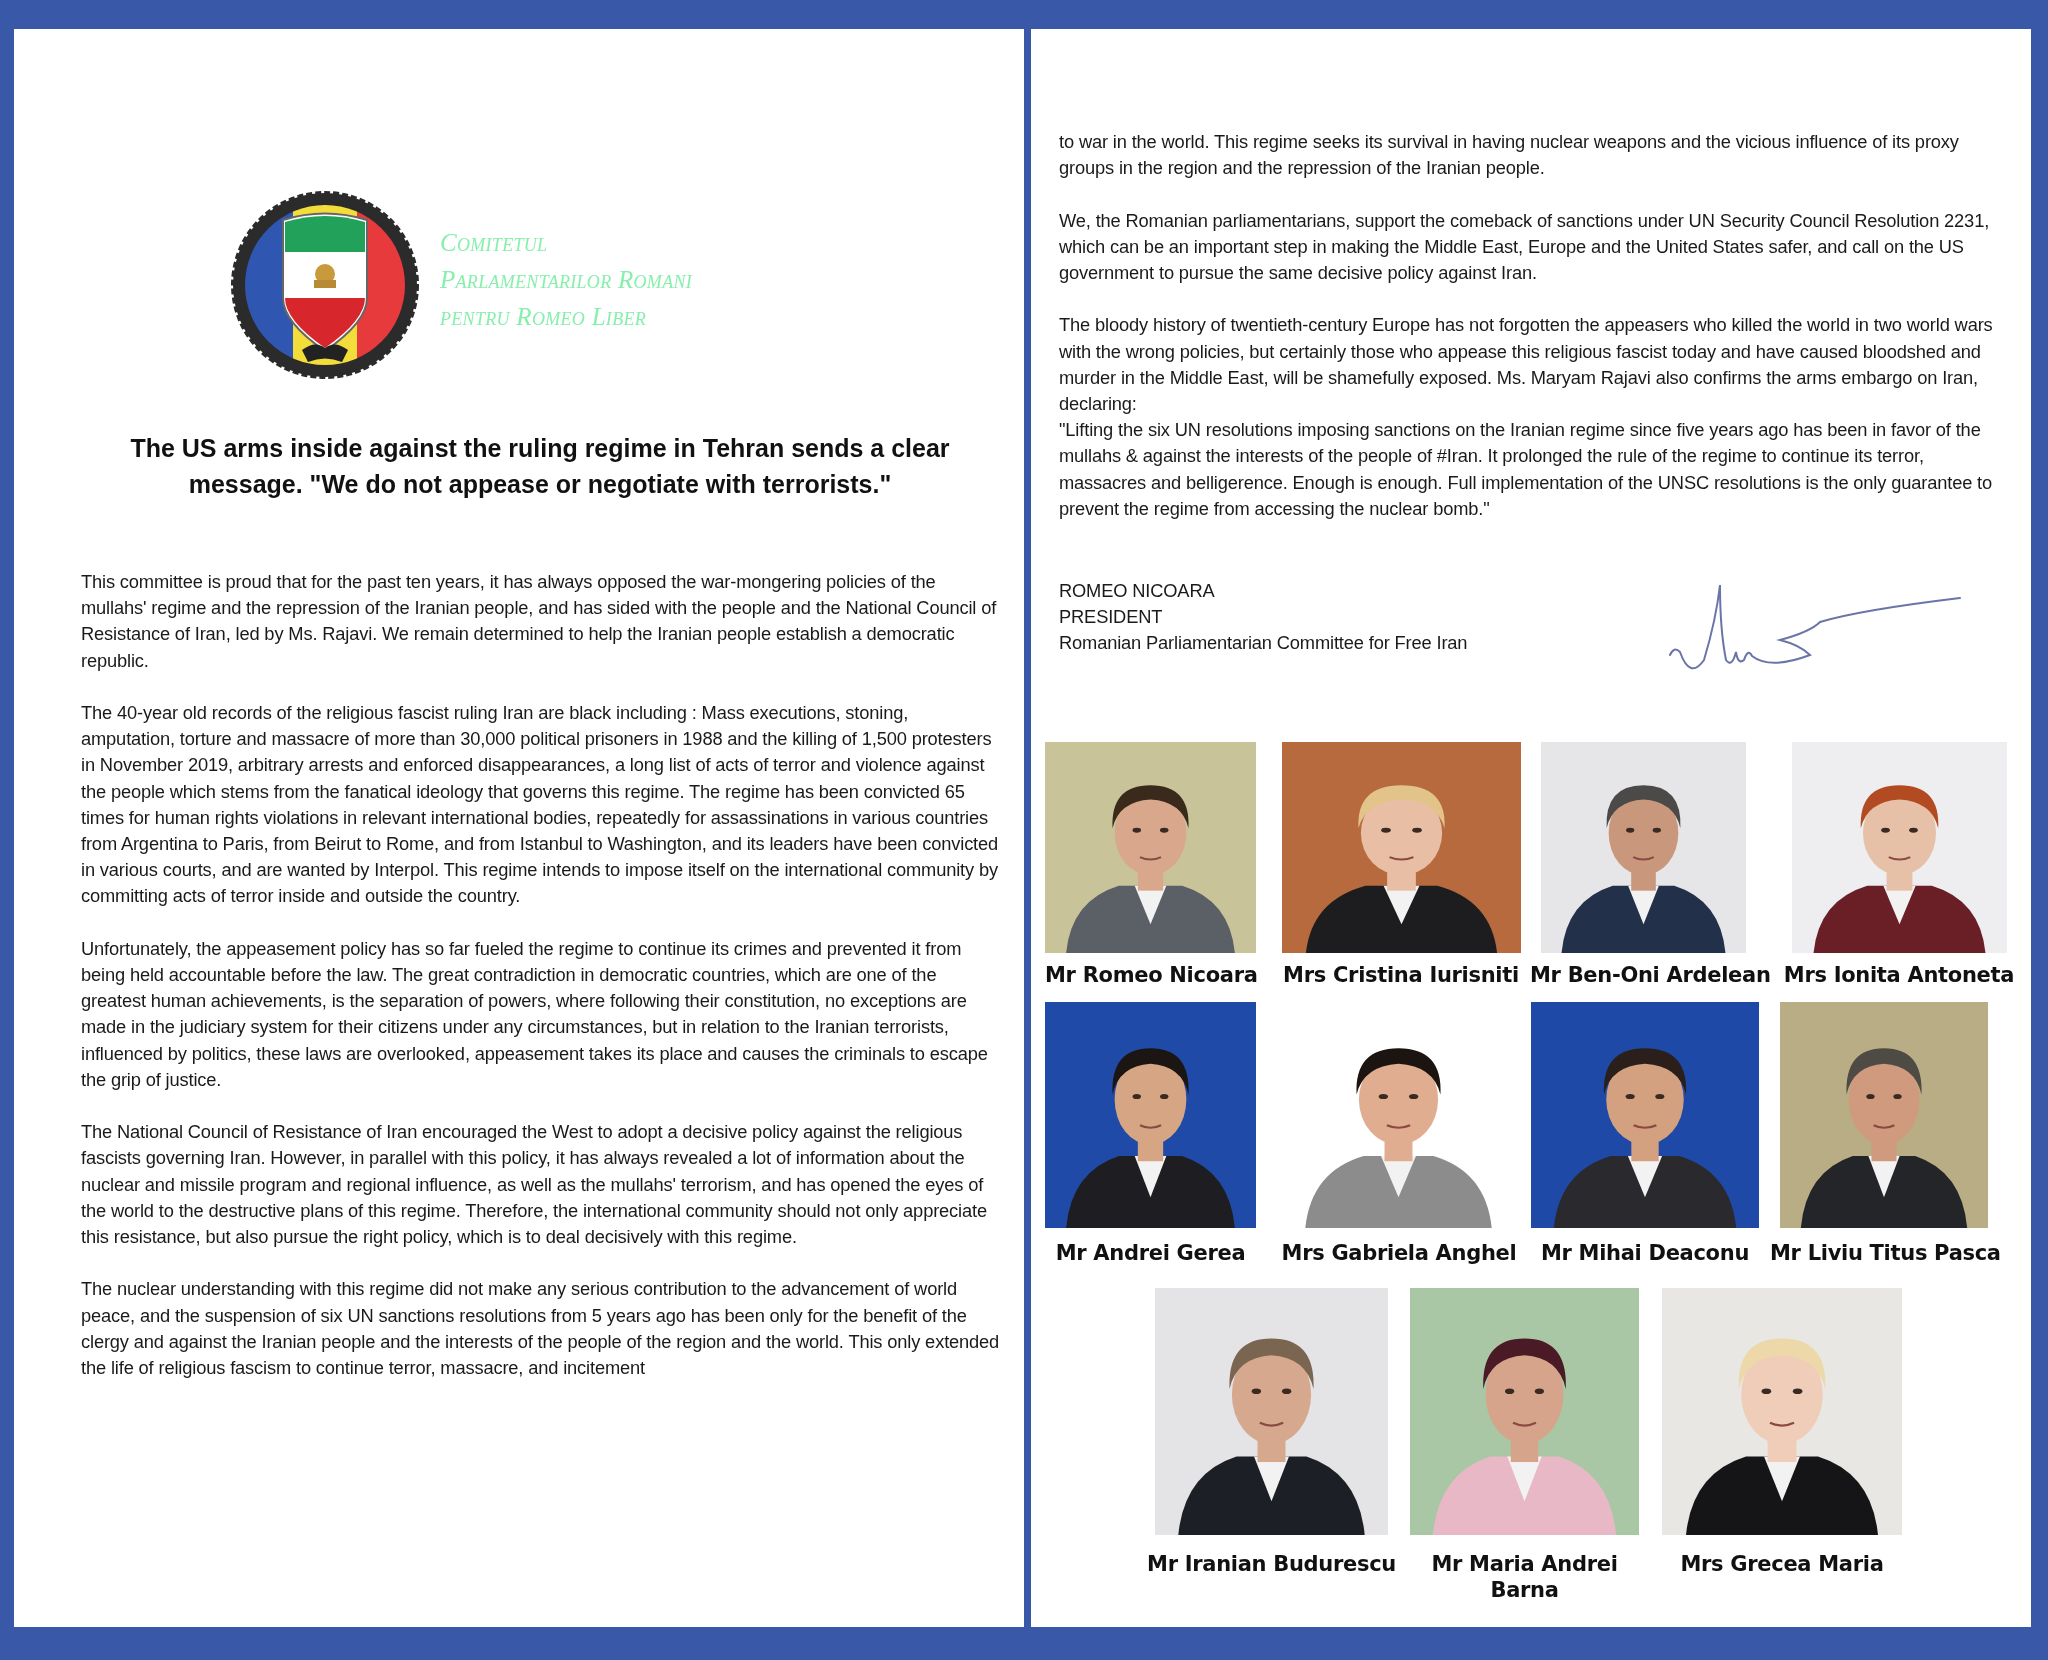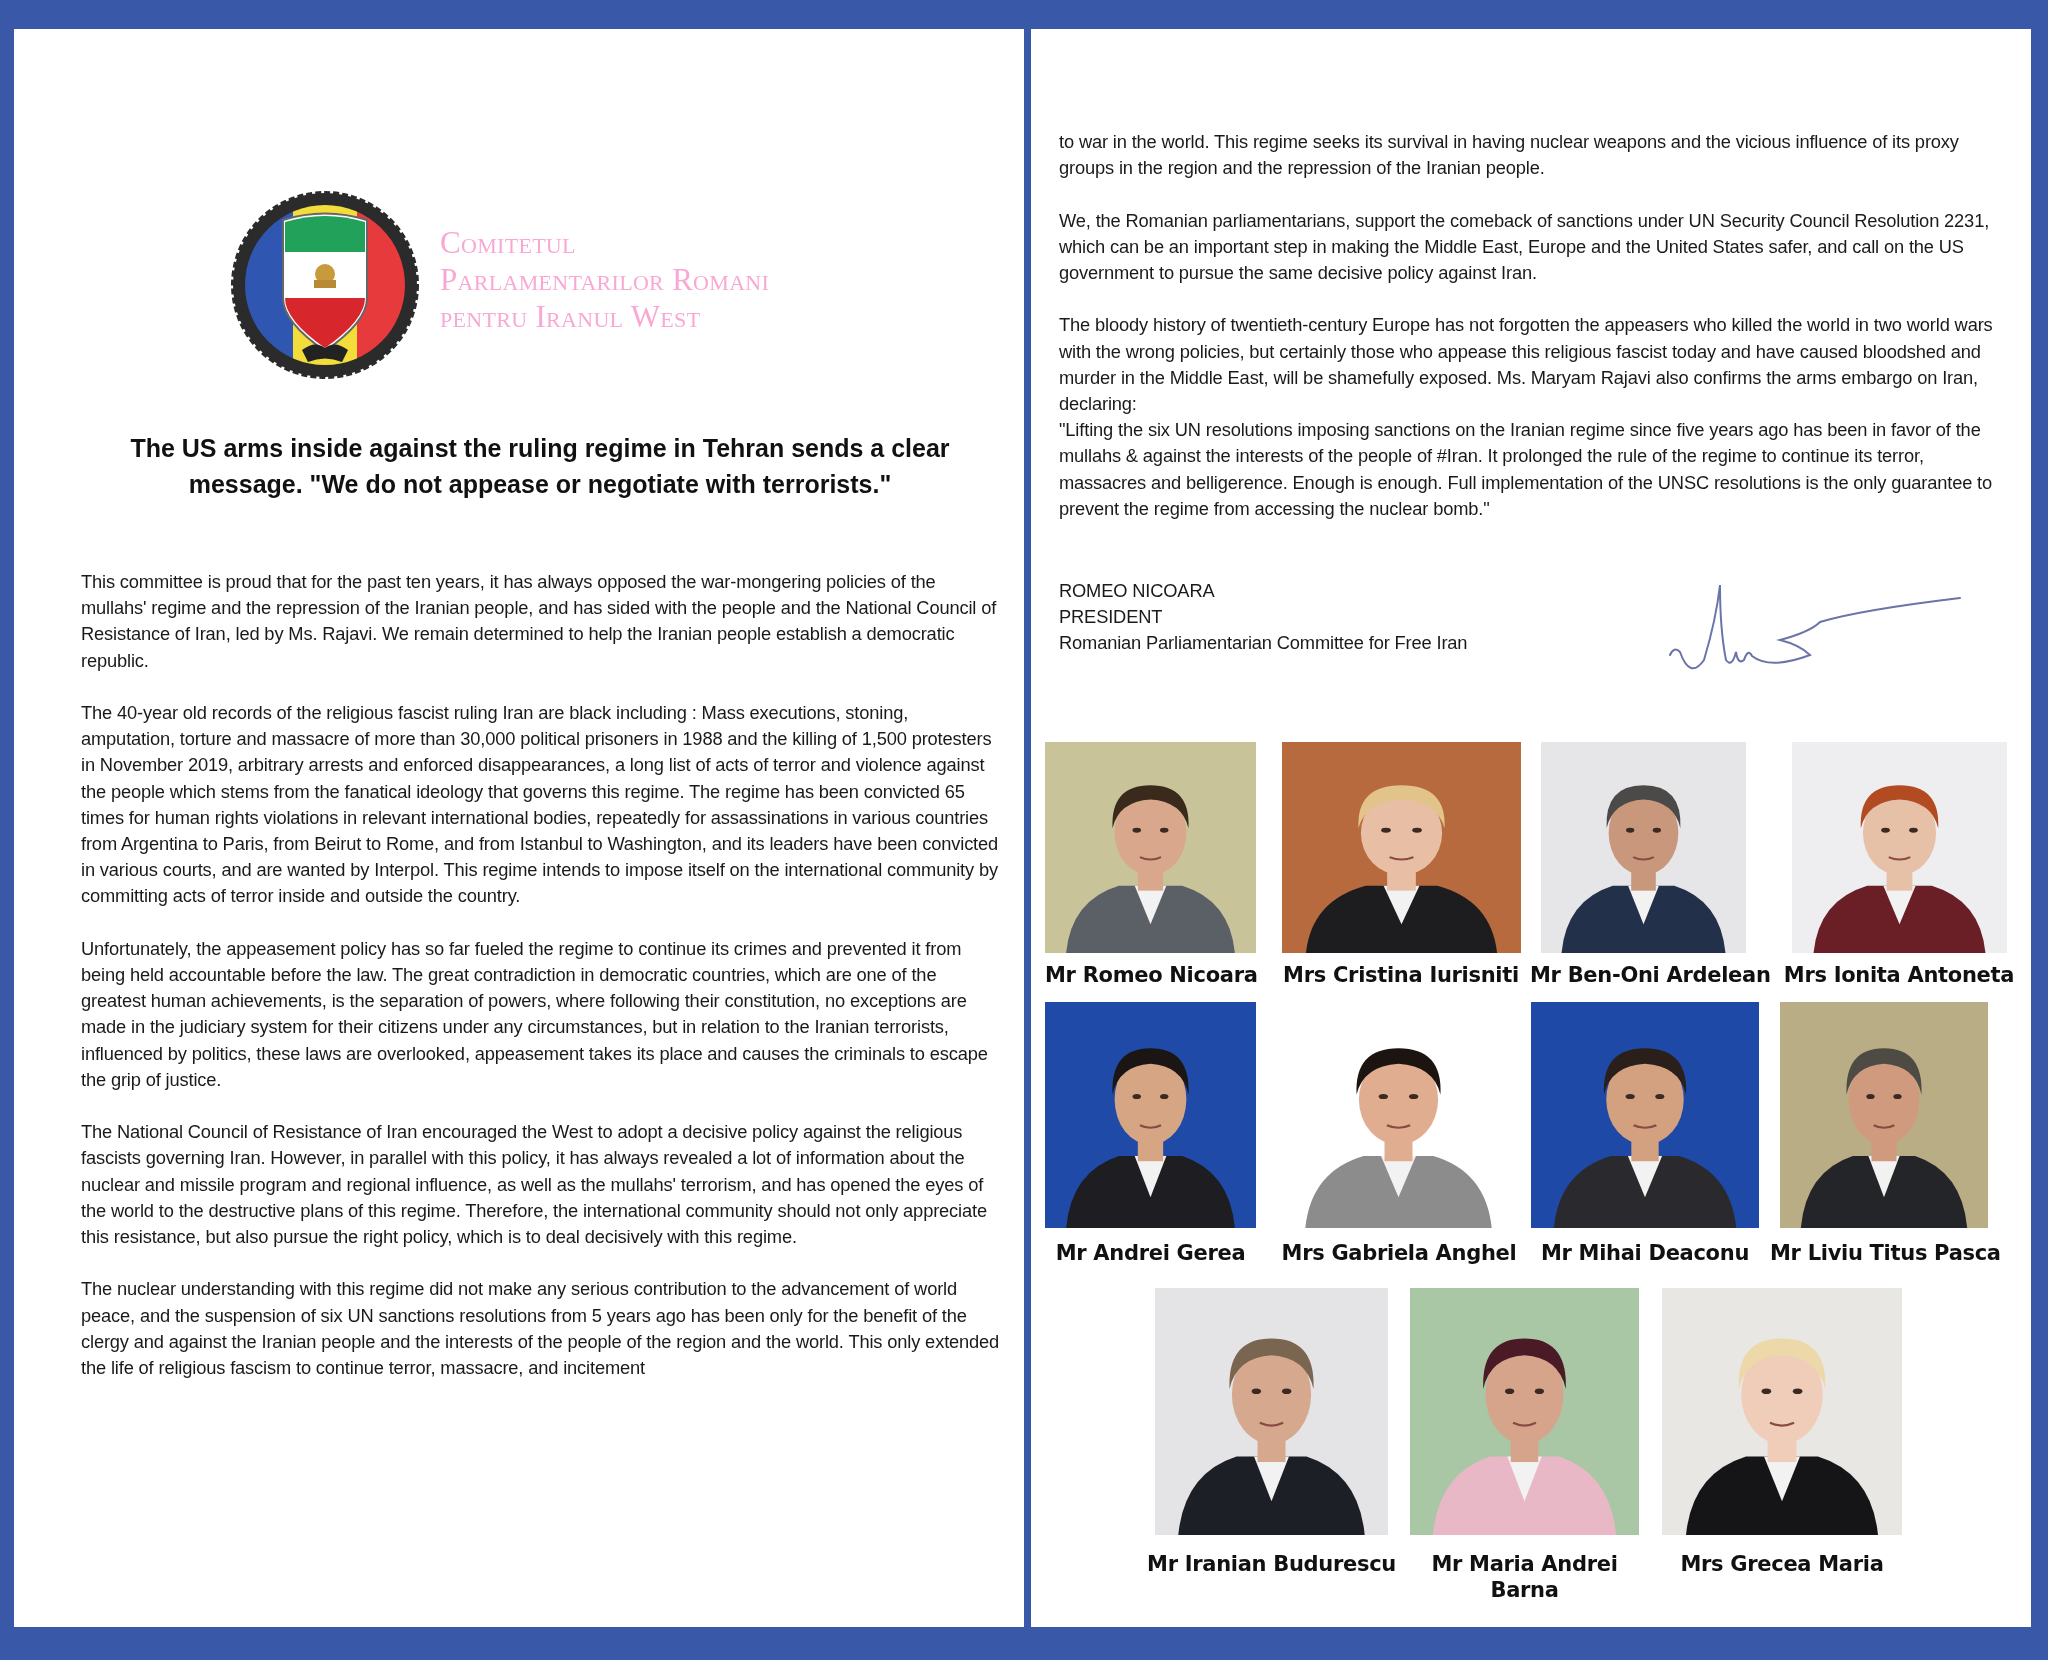--- a/index.html
+++ b/index.html
@@ -2,21 +2,21 @@
 <html><head>
 <meta charset="utf-8">
 <style>
   html,body{margin:0;padding:0;}
   body{width:2048px;height:1660px;background:#3a58a8;position:relative;overflow:hidden;font-family:"Liberation Sans",sans-serif;color:#111;}
   .page{position:absolute;background:#fff;top:29px;bottom:33px;}
   .page-left{left:14px;width:1010px;}
   .page-right{left:1031px;right:17px;}
   .divider{position:absolute;left:1025px;top:29px;width:4px;bottom:33px;background:#3a58a8;}
   .logo{position:absolute;left:230px;top:190px;width:190px;height:190px;}
-  .logo-text{position:absolute;left:440px;top:224px;font-family:"Liberation Serif",serif;color:#f9a8d4;font-size:31px;line-height:37px;font-variant:small-caps;letter-spacing:0.3px;}
+  .logo-text{position:absolute;left:440px;top:224px;font-family:"Liberation Serif",serif;color:#86efac;font-size:25px;line-height:37px;font-variant:small-caps;letter-spacing:0.3px;font-style:italic;}
   .headline{position:absolute;left:80px;width:920px;top:430px;text-align:center;font-weight:bold;font-size:25px;line-height:36px;color:#111;}
   .body-text{font-size:18.3px;line-height:26.2px;color:#1a1a1a;letter-spacing:-0.15px;}
   .para{margin:0 0 26.2px 0;}
   .left-col{position:absolute;left:81px;top:569px;width:920px;}
   .right-col{position:absolute;left:1059px;top:129px;width:940px;}
   .sig-block{position:absolute;left:1059px;top:578px;}
   .sig-block div{line-height:26.2px;}
   .signature{position:absolute;left:1660px;top:560px;width:320px;height:120px;}
   .photo{position:absolute;overflow:hidden;}
   .photo svg{width:100%;height:100%;display:block;}
@@ -52,21 +52,21 @@
       <rect x="50" y="108" width="90" height="60" fill="#d8262d"></rect>
     </g>
     <circle cx="95" cy="84" r="10" fill="#c99a3c"></circle>
     <rect x="84" y="90" width="22" height="8" fill="#b88a34"></rect>
     <path d="M72 160 Q85 150 95 158 Q105 150 118 160 L112 172 Q95 165 78 172 Z" fill="#222"></path>
   </svg>
 </div>
 <div class="logo-text">
   <div>Comitetul</div>
   <div>Parlamentarilor Romani</div>
-  <div>pentru Iranul West</div>
+  <div>pentru Romeo Liber</div>
 </div>
 
 <div class="headline">
   <div>The US arms inside against the ruling regime in Tehran sends a clear</div>
   <div>message. "We do not appease or negotiate with terrorists."</div>
 </div>
 
 <div class="left-col body-text">
   <p class="para">This committee is proud that for the past ten years, it has always opposed the war-mongering policies of the mullahs' regime and the repression of the Iranian people, and has sided with the people and the National Council of Resistance of Iran, led by Ms. Rajavi. We remain determined to help the Iranian people establish a democratic republic.</p>
   <p class="para">The 40-year old records of the religious fascist ruling Iran are black including : Mass executions, stoning, amputation, torture and massacre of more than 30,000 political prisoners in 1988 and the killing of 1,500 protesters in November 2019, arbitrary arrests and enforced disappearances, a long list of acts of terror and violence against the people which stems from the fanatical ideology that governs this regime. The regime has been convicted 65 times for human rights violations in relevant international bodies, repeatedly for assassinations in various countries from Argentina to Paris, from Beirut to Rome, and from Istanbul to Washington, and its leaders have been convicted in various courts, and are wanted by Interpol. This regime intends to impose itself on the international community by committing acts of terror inside and outside the country.</p>

